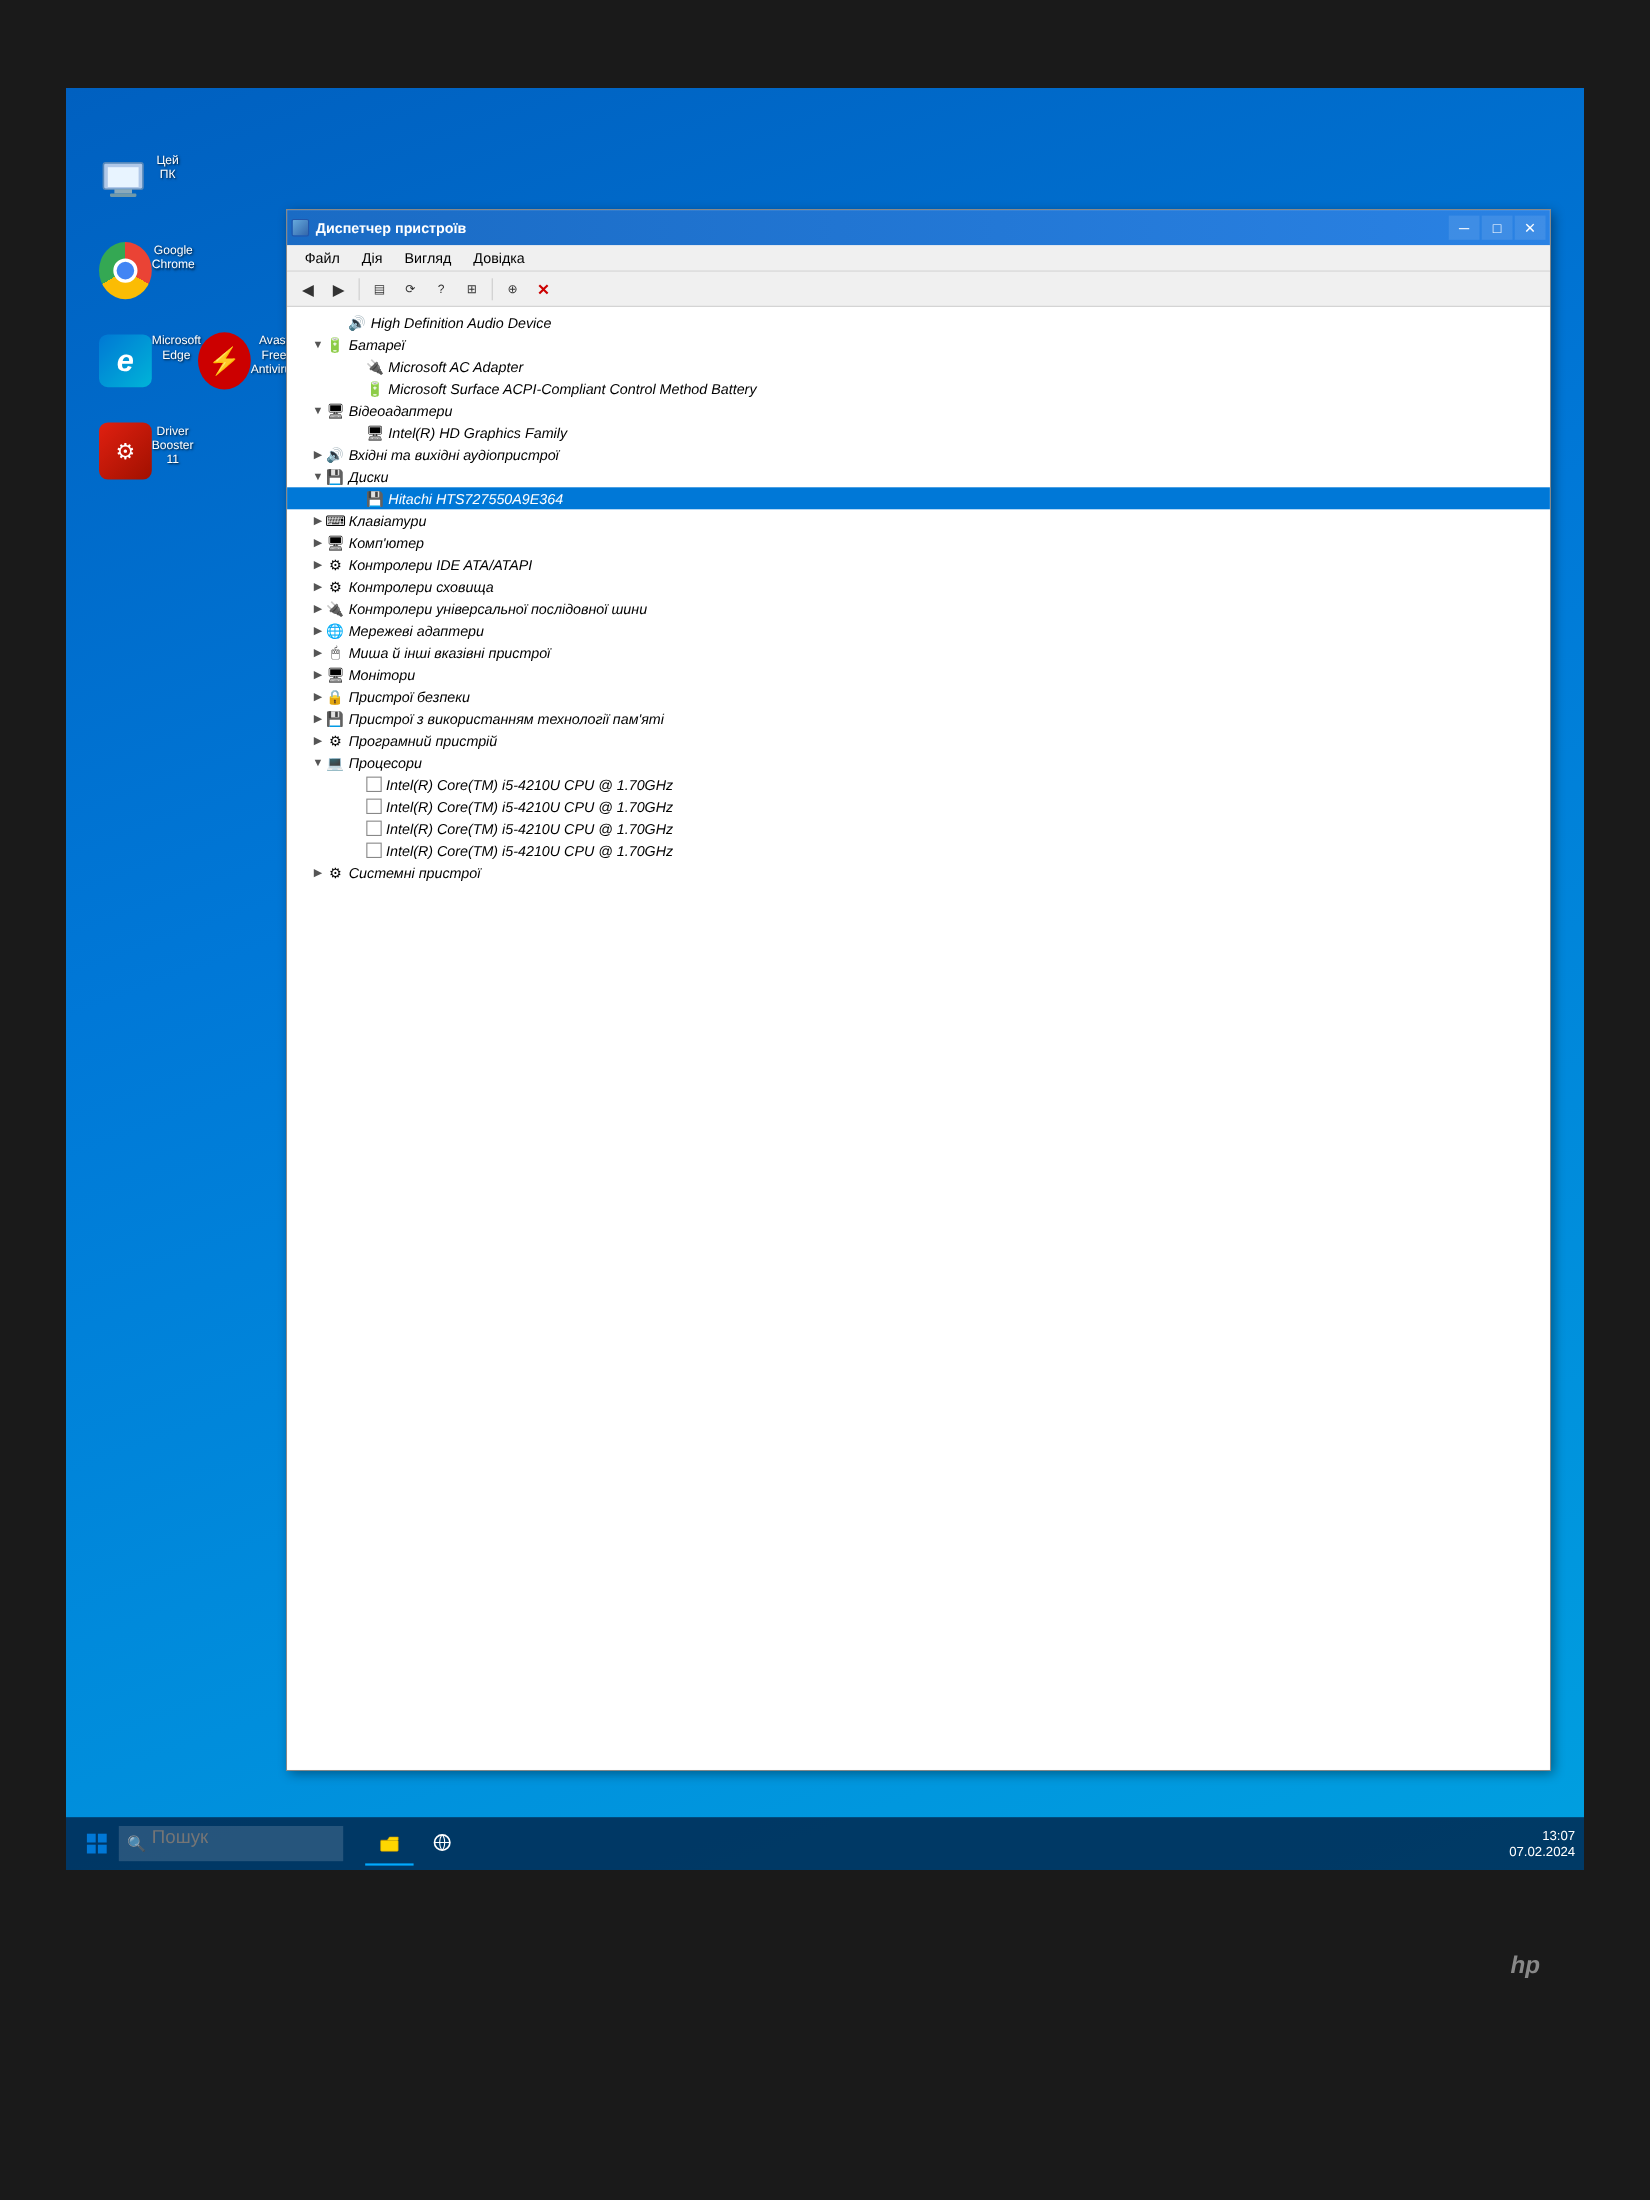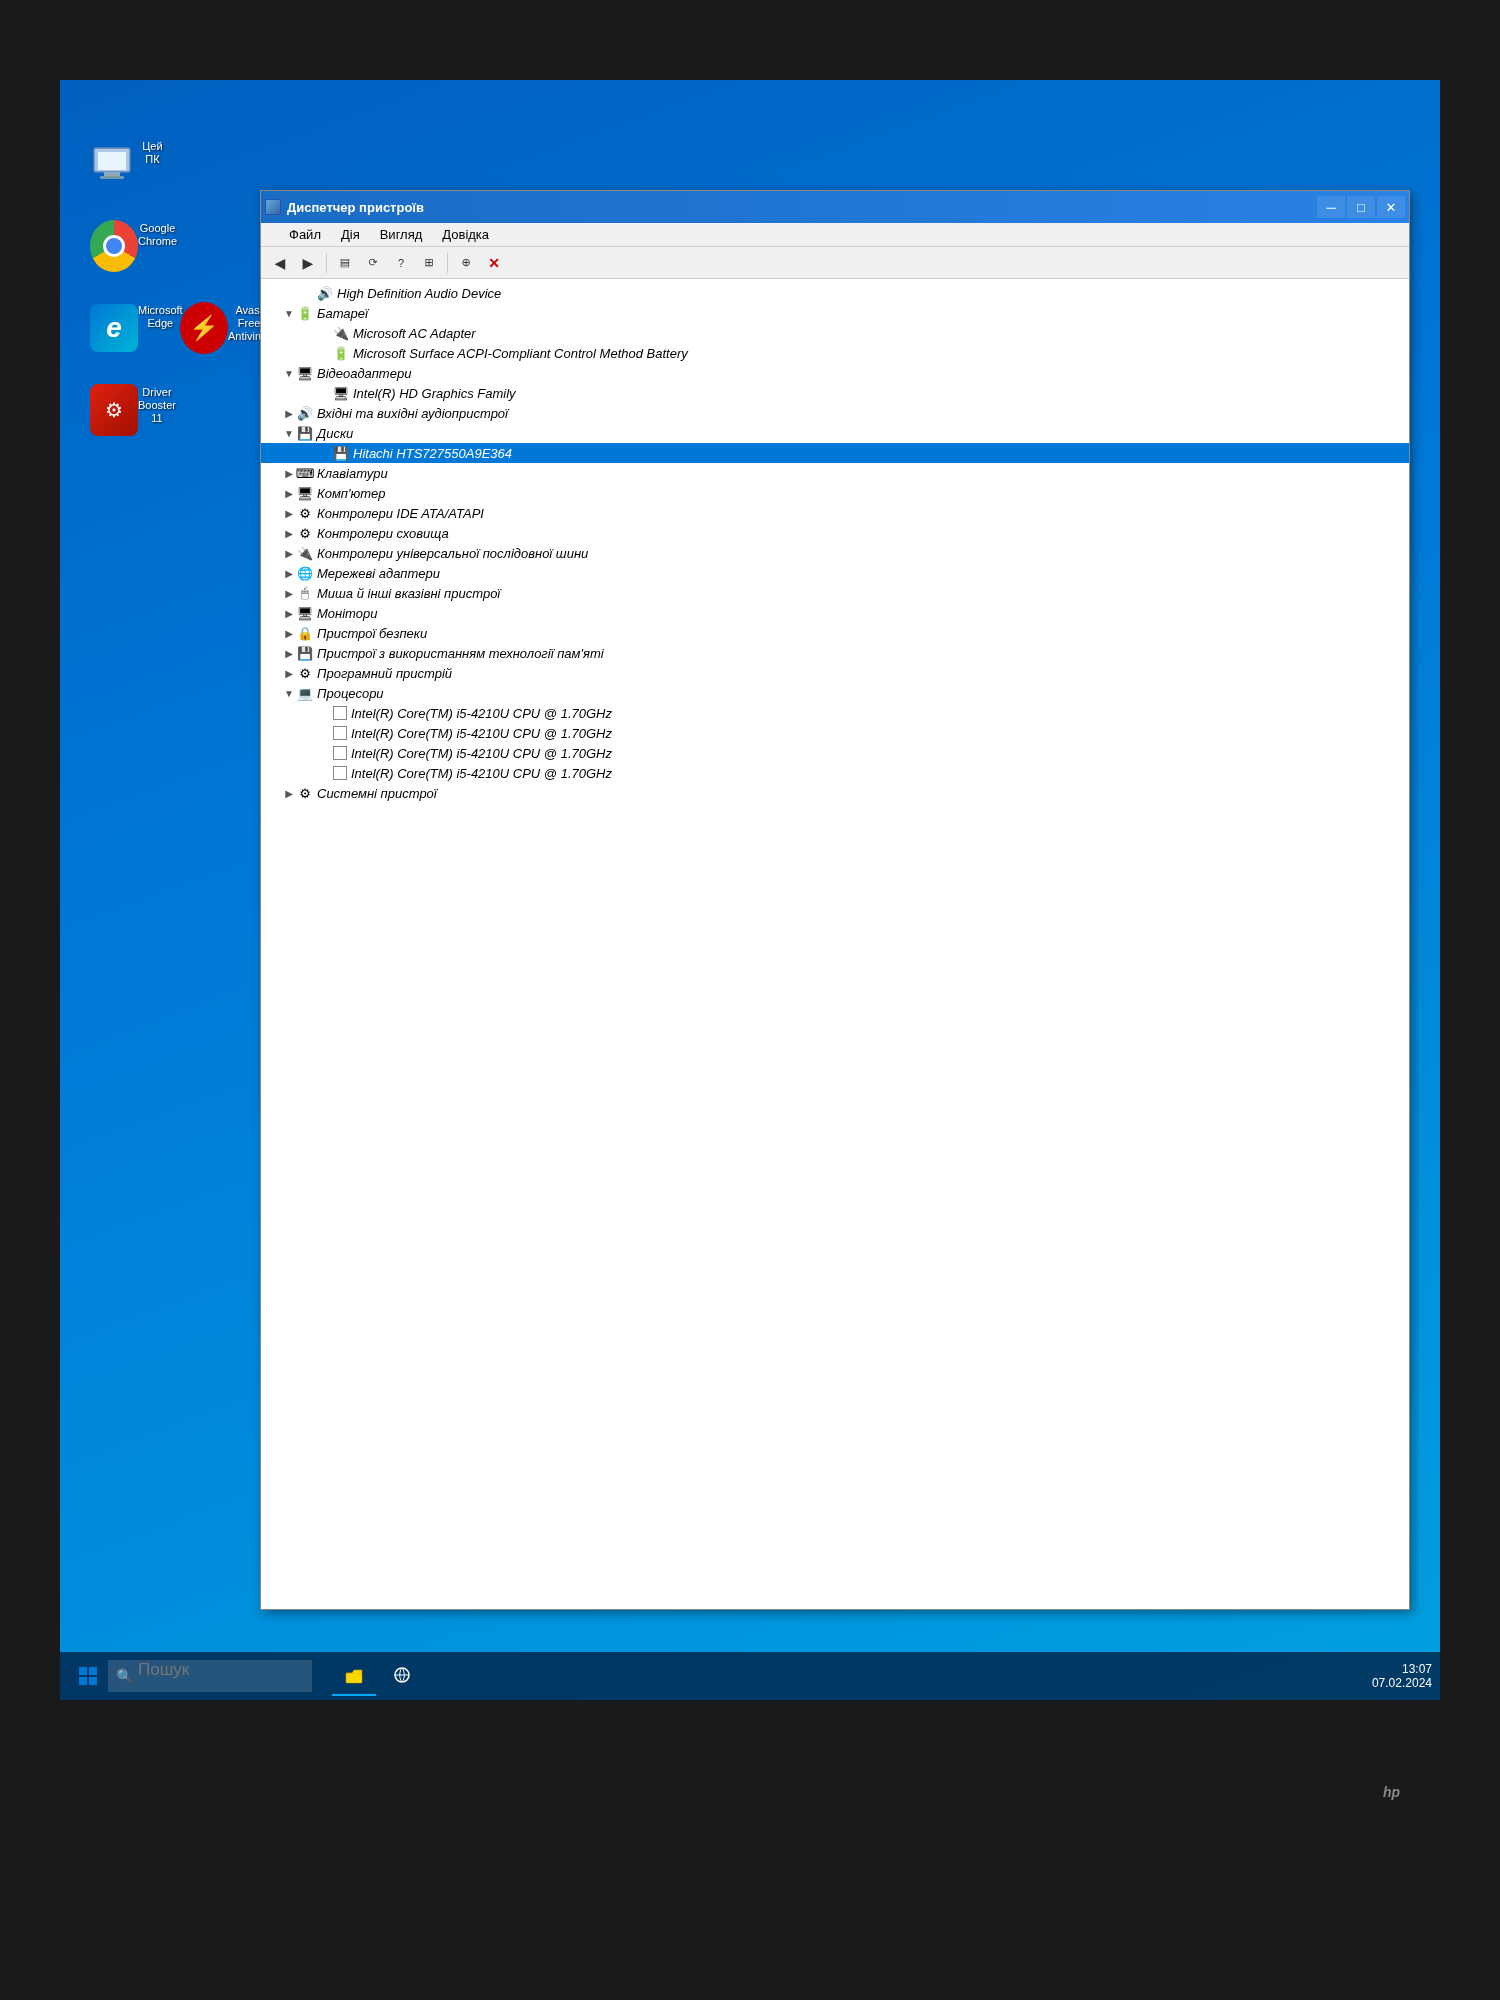--- a/index.html
+++ b/index.html
@@ -126,21 +126,21 @@
       align-items: center;
       justify-content: center;
     }
 
     
     .menu-bar {
       background: #f0f0f0;
       height: 24px;
       display: flex;
       align-items: center;
-      padding: 0 20px;
+      padding: 0 8px;
       border-bottom: 1px solid #ccc;
       font-size: 13px;
       gap: 4px;
     }
 
     .menu-item {
       padding: 2px 8px;
       cursor: pointer;
       border-radius: 2px;
     }
@@ -623,14 +623,14 @@
           <div style="text-align:right; font-size:12px; color:white;">
             <div>13:07</div>
             <div>07.02.2024</div>
           </div>
         </div>
       </div>
 
     </div>
   </div>
 
-  <div style="position:absolute; bottom:200px; right:100px; color:#888; font-style:italic; font-size:14px; font-weight:bold;">hp</div>
+  <div style="position:absolute; bottom:200px; right:100px; color:#888; font-style:italic; font-size:22px; font-weight:bold;">hp</div>
 </div>
 
 </body></html>

